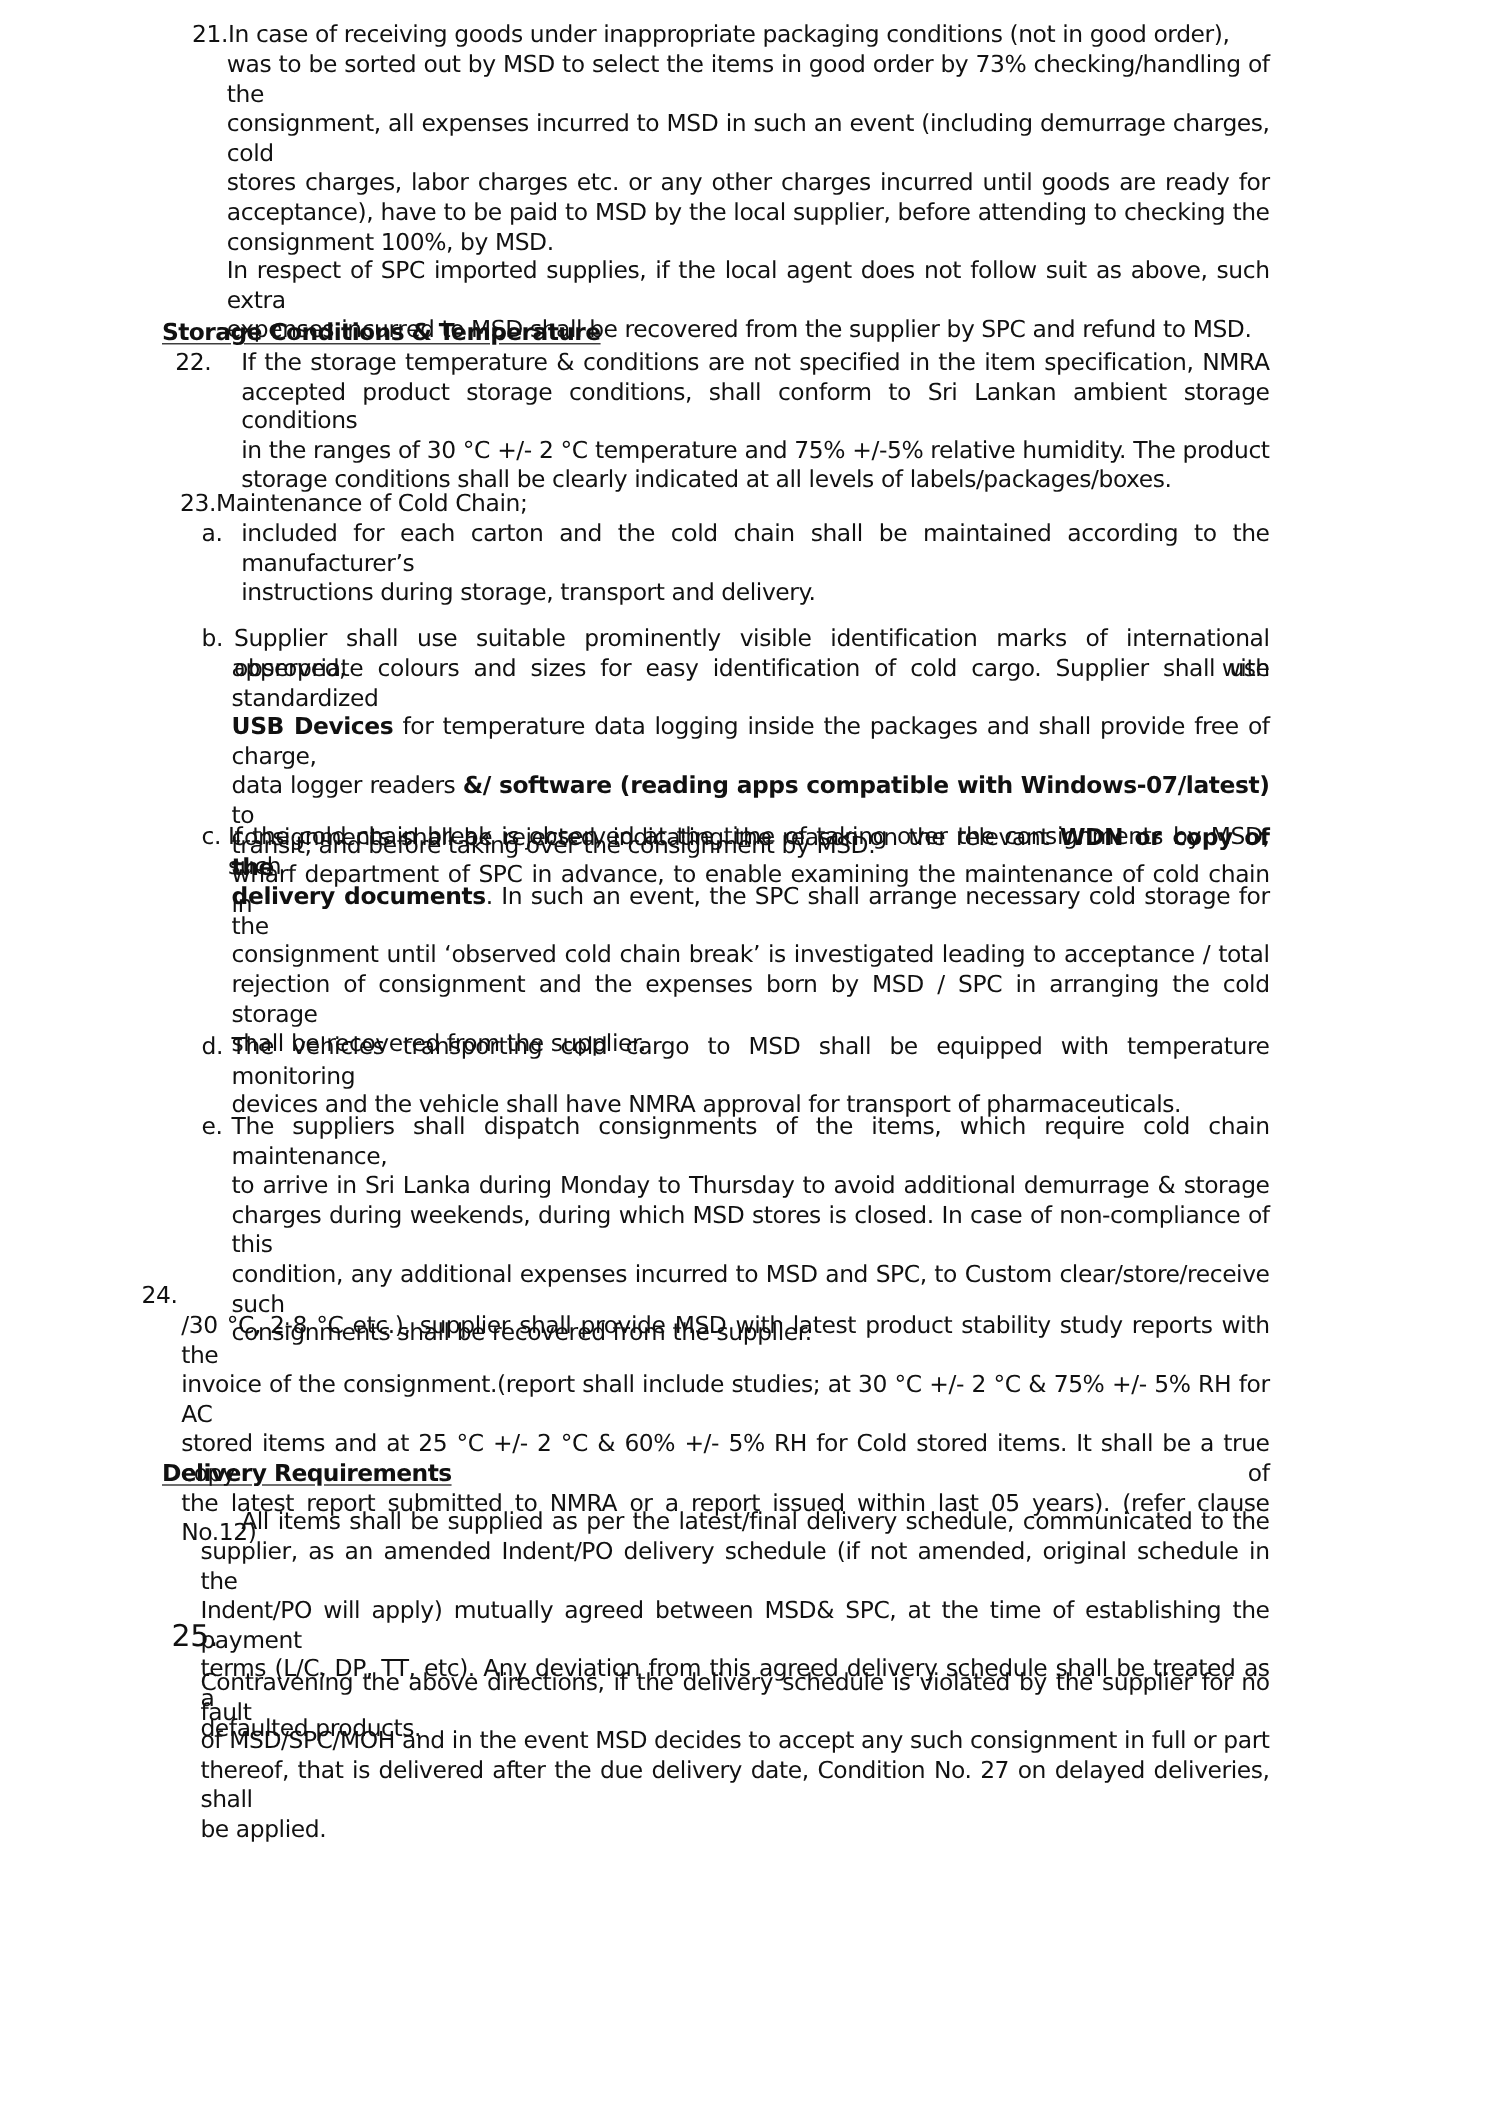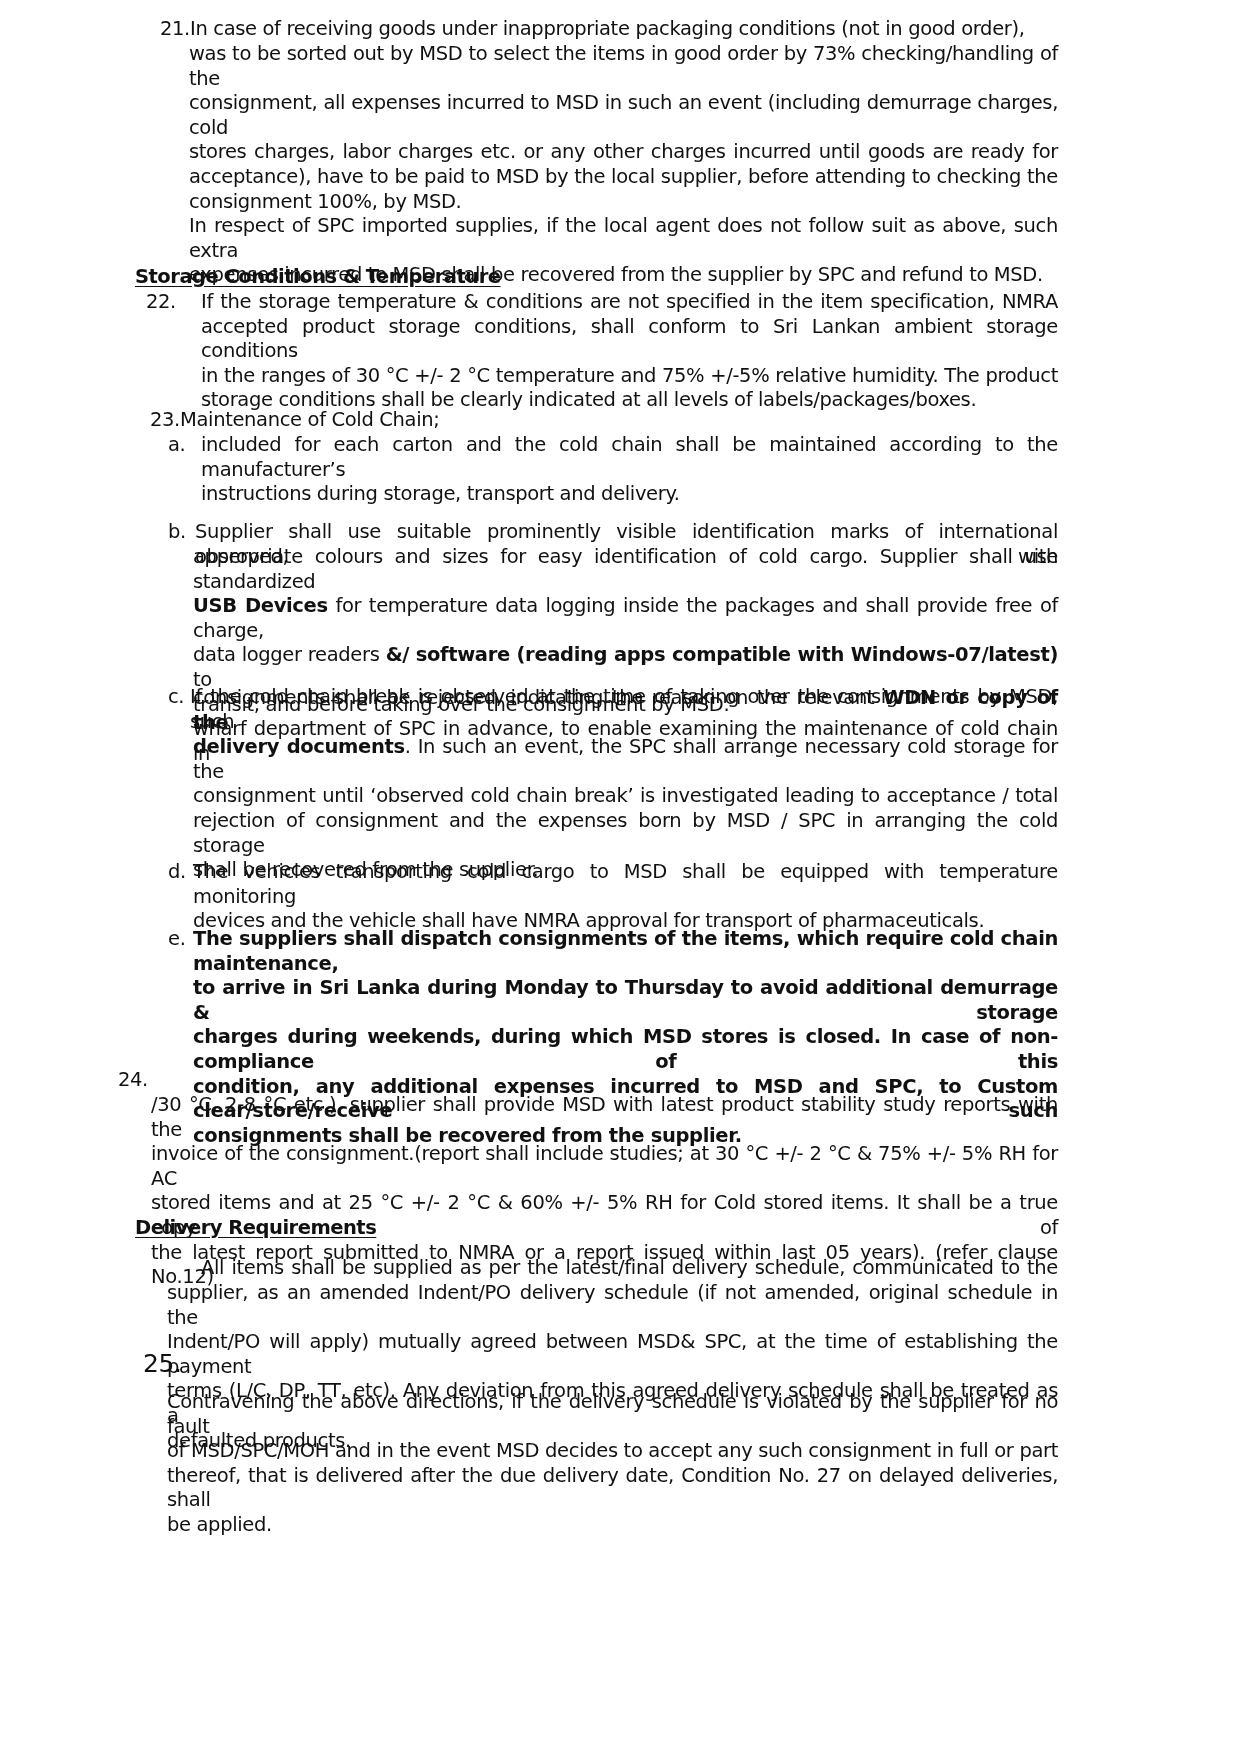--- a/index.html
+++ b/index.html
@@ -84,21 +84,21 @@
     <span class="line last">shall be recovered from the supplier.</span>
   </div>
 
   <span class="num" style="left:168px; top:860px;">d.</span>
   <div class="blk" style="left:193px; top:860px; width:865px;">
     <span class="line">The vehicles transporting cold cargo to MSD shall be equipped with temperature monitoring</span>
     <span class="line last">devices and the vehicle shall have NMRA approval for transport of pharmaceuticals.</span>
   </div>
 
   <span class="num" style="left:168px; top:927px;">e.</span>
-  <div class="blk" style="left:193px; top:927px; width:865px;font-weight:bold;">
+  <div class="blk" style="left:193px; top:927px; width:865px;">
     <span class="line">The suppliers shall dispatch consignments of the items, which require cold chain maintenance,</span>
     <span class="line">to arrive in Sri Lanka during Monday to Thursday to avoid additional demurrage &amp; storage</span>
     <span class="line">charges during weekends, during which MSD stores is closed. In case of non-compliance of this</span>
     <span class="line">condition, any additional expenses incurred to MSD and SPC, to Custom clear/store/receive such</span>
     <span class="line last">consignments shall be recovered from the supplier.</span>
   </div>
 
   <span class="num" style="left:118px; top:1068px;">24.</span>
   <div class="blk" style="left:151px; top:1093px; width:907px;">
     <span class="line">/30 °C, 2-8 °C etc.), supplier shall provide MSD with latest product stability study reports with the</span>

